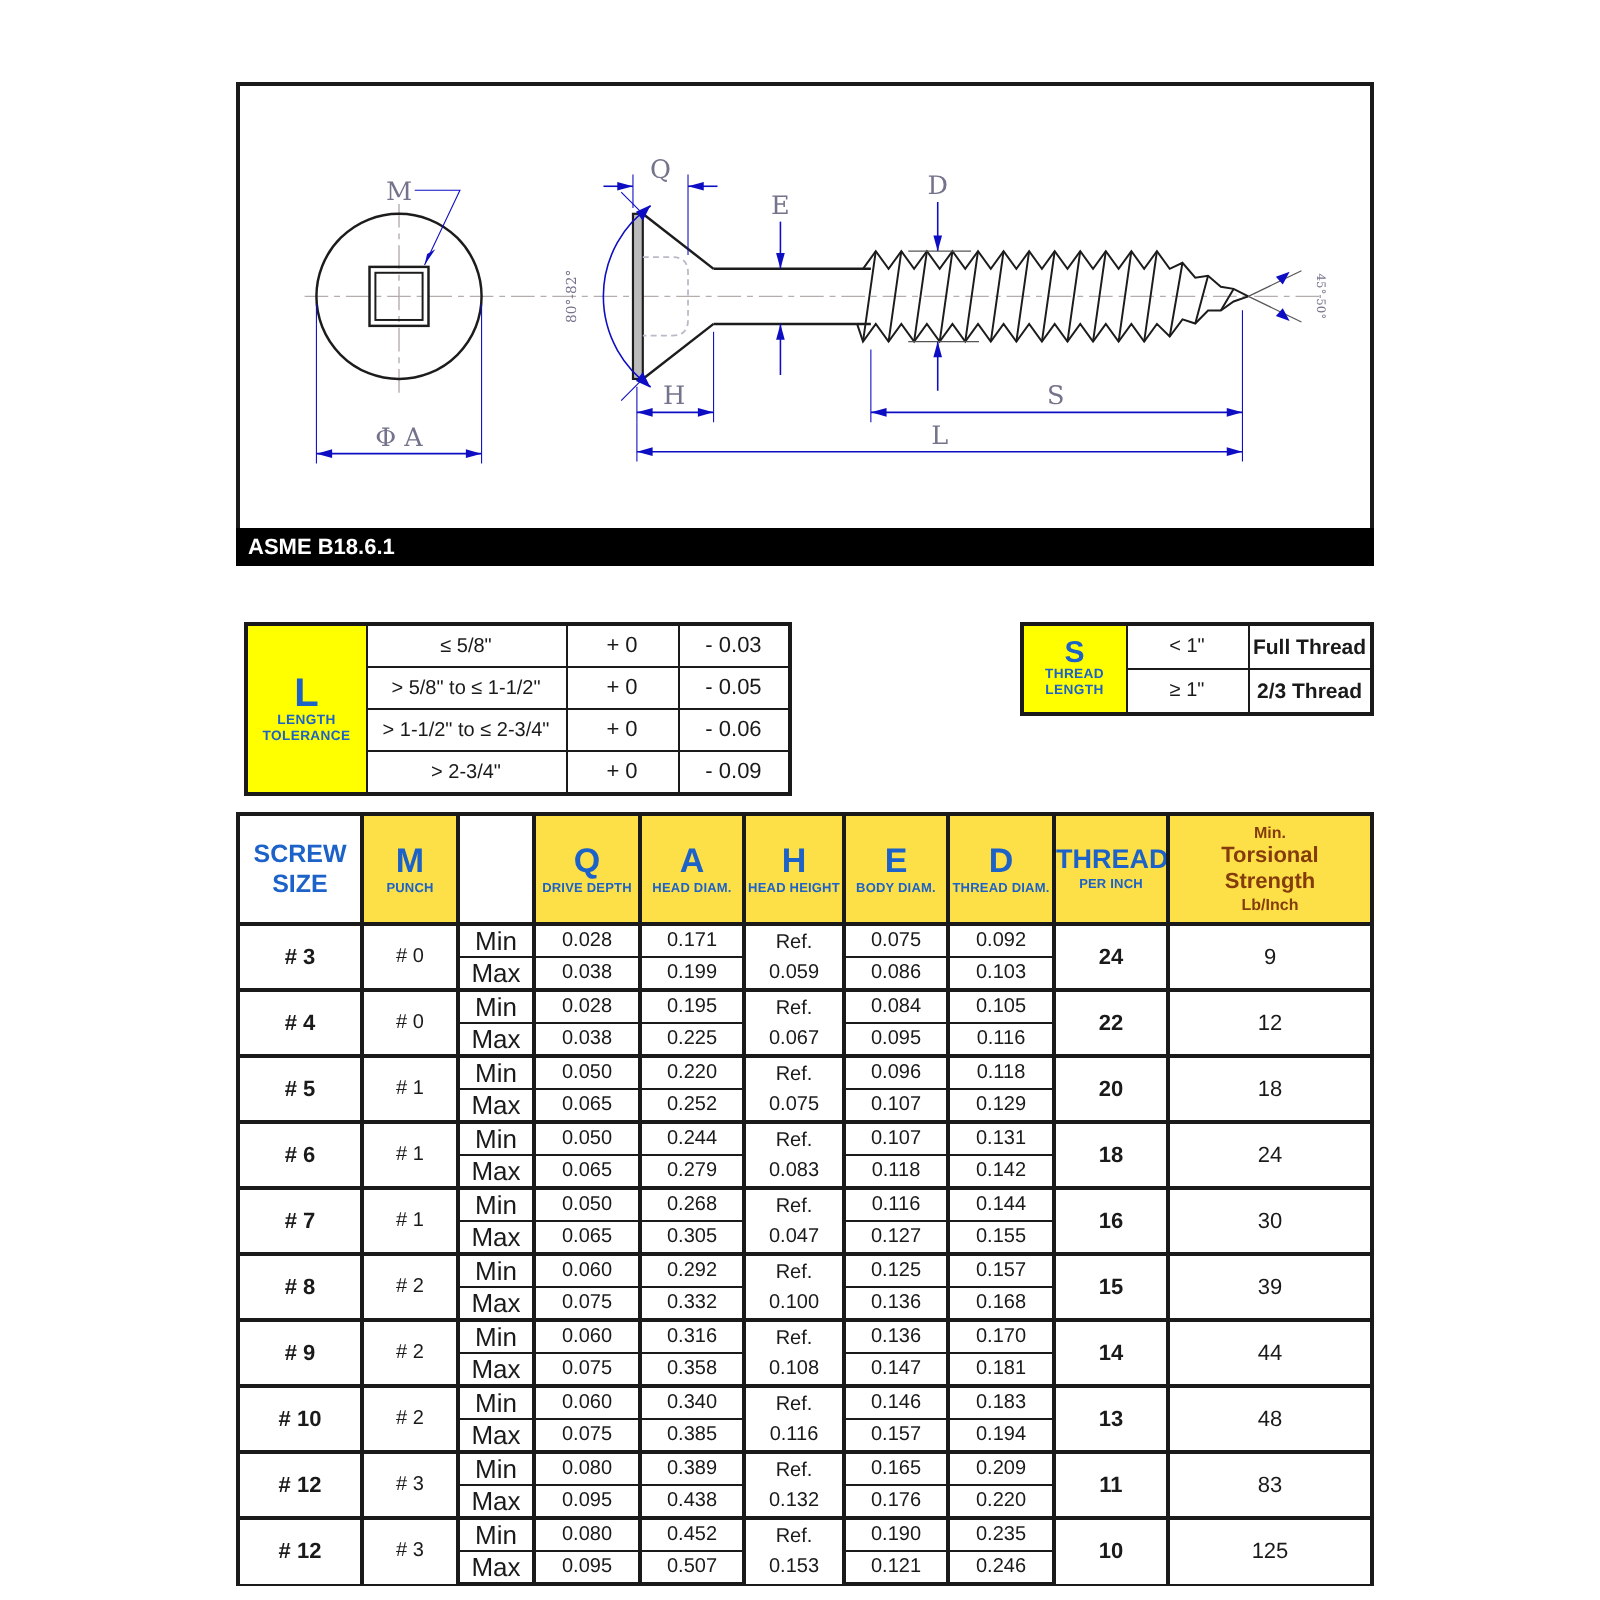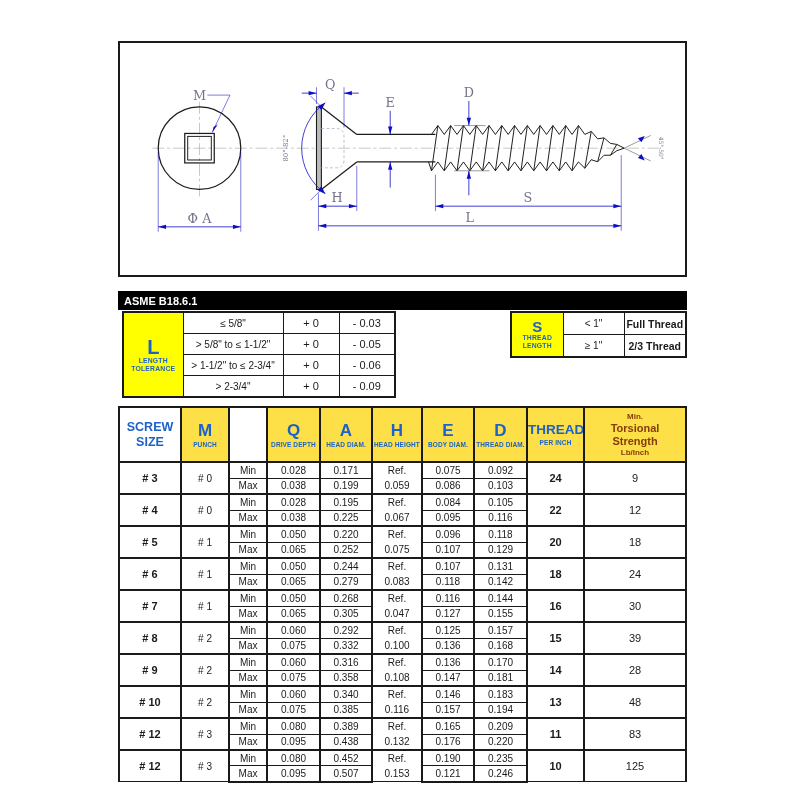--- a/index.html
+++ b/index.html
@@ -15,21 +15,21 @@
   .thin-part{stroke:#1c1c1c;stroke-width:1.0;fill:none;}
   .arrow{fill:#0d0dc4;stroke:none;}
   .cline{stroke:#b5acac;stroke-width:0.7;fill:none;stroke-dasharray:12 3 3 3;}
   .hidden-line{stroke:#b9b9c9;stroke-width:0.9;fill:none;stroke-dasharray:3 2.2;}
   .reflin{stroke:#555;stroke-width:0.6;fill:none;}
   .lbl{font-family:"DejaVu Serif",serif;fill:#73738c;font-size:13px;text-anchor:middle;}
   .lbl-sm{font-family:"DejaVu Serif",serif;fill:#73738c;font-size:7px;text-anchor:middle;}
   .lbl-tiny{font-family:"DejaVu Serif",serif;fill:#73738c;font-size:6px;text-anchor:middle;}
 
   
-  .std-bar{left:118px;top:291px;width:569px;height:19px;background:#000;color:#fff;
+  .std-bar{left:118px;top:264px;width:569px;height:19px;background:#000;color:#fff;
     display:flex;justify-content:space-between;align-items:center;box-sizing:border-box;padding:0 6px;}
   .std-bar .std{font-size:11px;font-weight:bold;}
   .std-bar .unit{font-size:10px;font-weight:bold;margin-top:41px;}
 
   
   table{border-collapse:collapse;table-layout:fixed;}
   td,th{padding:0;text-align:center;vertical-align:middle;overflow:hidden;}
   .tol-wrap{left:122px;top:311px;}
   .tol{width:272px;}
   .tol td{border:1.5px solid #1a1a1a;height:20px;font-size:10px;}
@@ -56,21 +56,21 @@
   .hy{background:#fde047;}
   .hw{background:#ffffff;}
   .h-sym{font-size:17px;font-weight:bold;color:#1c62c8;line-height:19px;}
   .h-sym-thread{font-size:13.5px;font-weight:bold;color:#1c62c8;line-height:16px;}
   .h-sub{font-size:6.5px;font-weight:bold;color:#1c62c8;line-height:9px;letter-spacing:0.1px;}
   .h-screw{font-size:12.5px;font-weight:bold;color:#1c62c8;line-height:15px;}
   .h-brn-sm{font-size:8px;font-weight:bold;color:#843c0c;line-height:10px;}
   .h-brn{font-size:11px;font-weight:bold;color:#843c0c;line-height:13px;}
   .cell-size{font-size:11px;font-weight:bold;}
   .cell-punch{font-size:10px;}
-  .cell-mm{font-size:10px;}
+  .cell-mm{font-size:13px;}
   .cell-val{font-size:10px;}
   .cell-h{font-size:10px;line-height:15px;margin-top:12px;}
   .cell-tpi{font-size:11px;font-weight:bold;}
   .cell-str{font-size:11px;}
 </style>
 </head>
 <body>
 
 <div class="abs dwg-box">
   <svg width="565" height="232" viewBox="0 0 569 236">
@@ -426,21 +426,21 @@
           <td class="cell-mm">Min</td>
           <td class="cell-val">0.060</td>
           <td class="cell-val">0.316</td>
           <td class="cell-h" rowspan="2">
             <div>Ref.</div>
             <div>0.108</div>
           </td>
           <td class="cell-val">0.136</td>
           <td class="cell-val">0.170</td>
           <td class="cell-tpi" rowspan="2">14</td>
-          <td class="cell-str" rowspan="2">28</td>
+          <td class="cell-str" rowspan="2">44</td>
         </tr>
         <tr class="sub-row row-max">
           <td class="cell-mm">Max</td>
           <td class="cell-val">0.075</td>
           <td class="cell-val">0.358</td>
           <td class="cell-val">0.147</td>
           <td class="cell-val">0.181</td>
         </tr>
         <tr class="sub-row row-min group-start">
           <td class="cell-size" rowspan="2"># 10</td>

